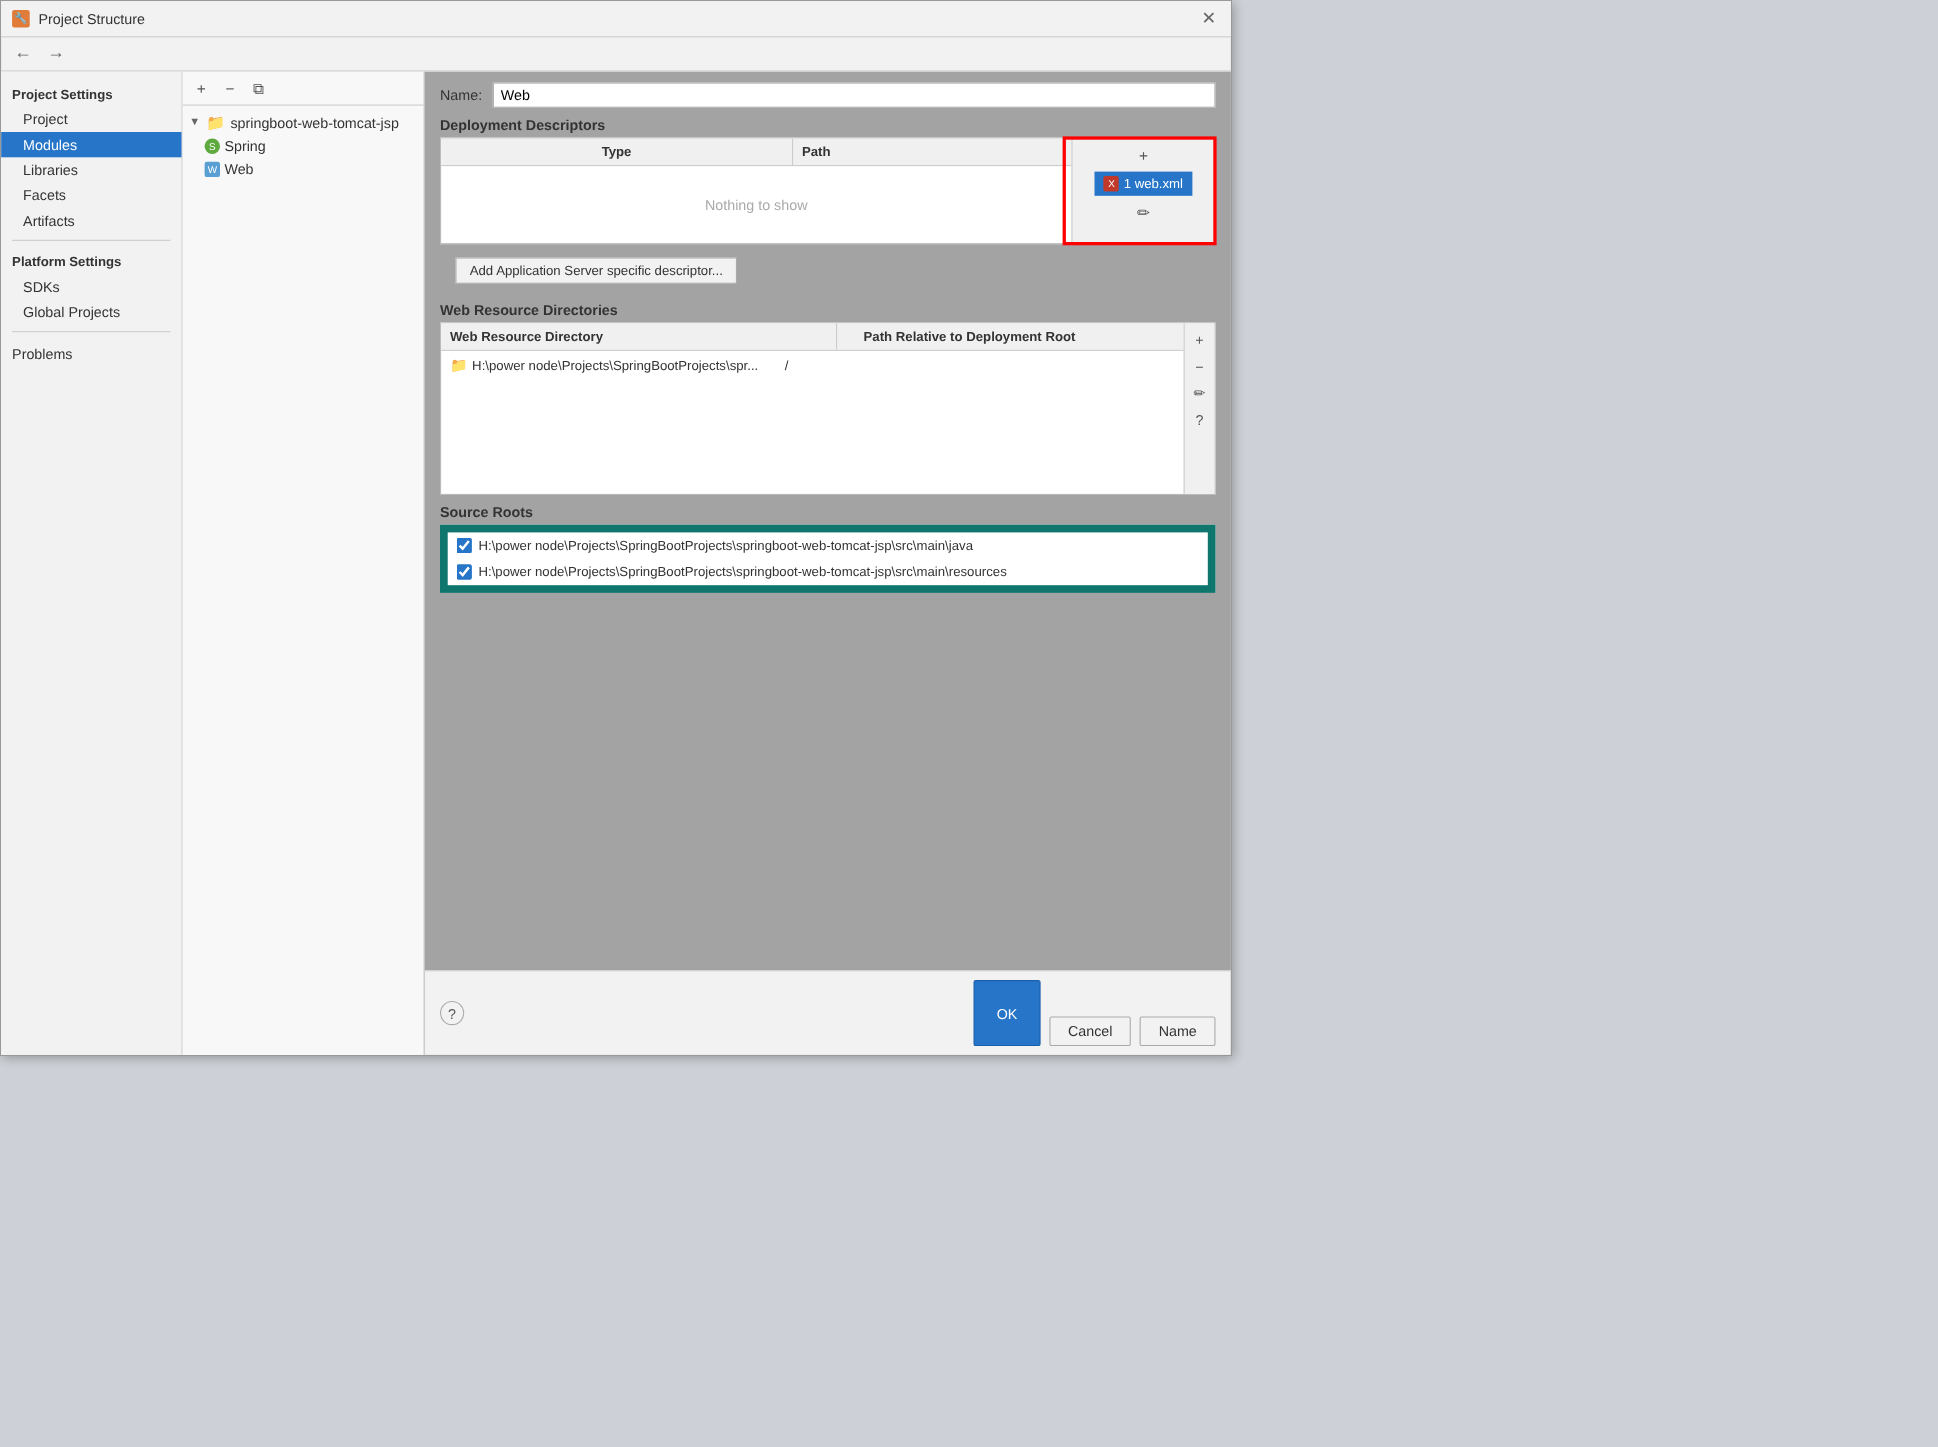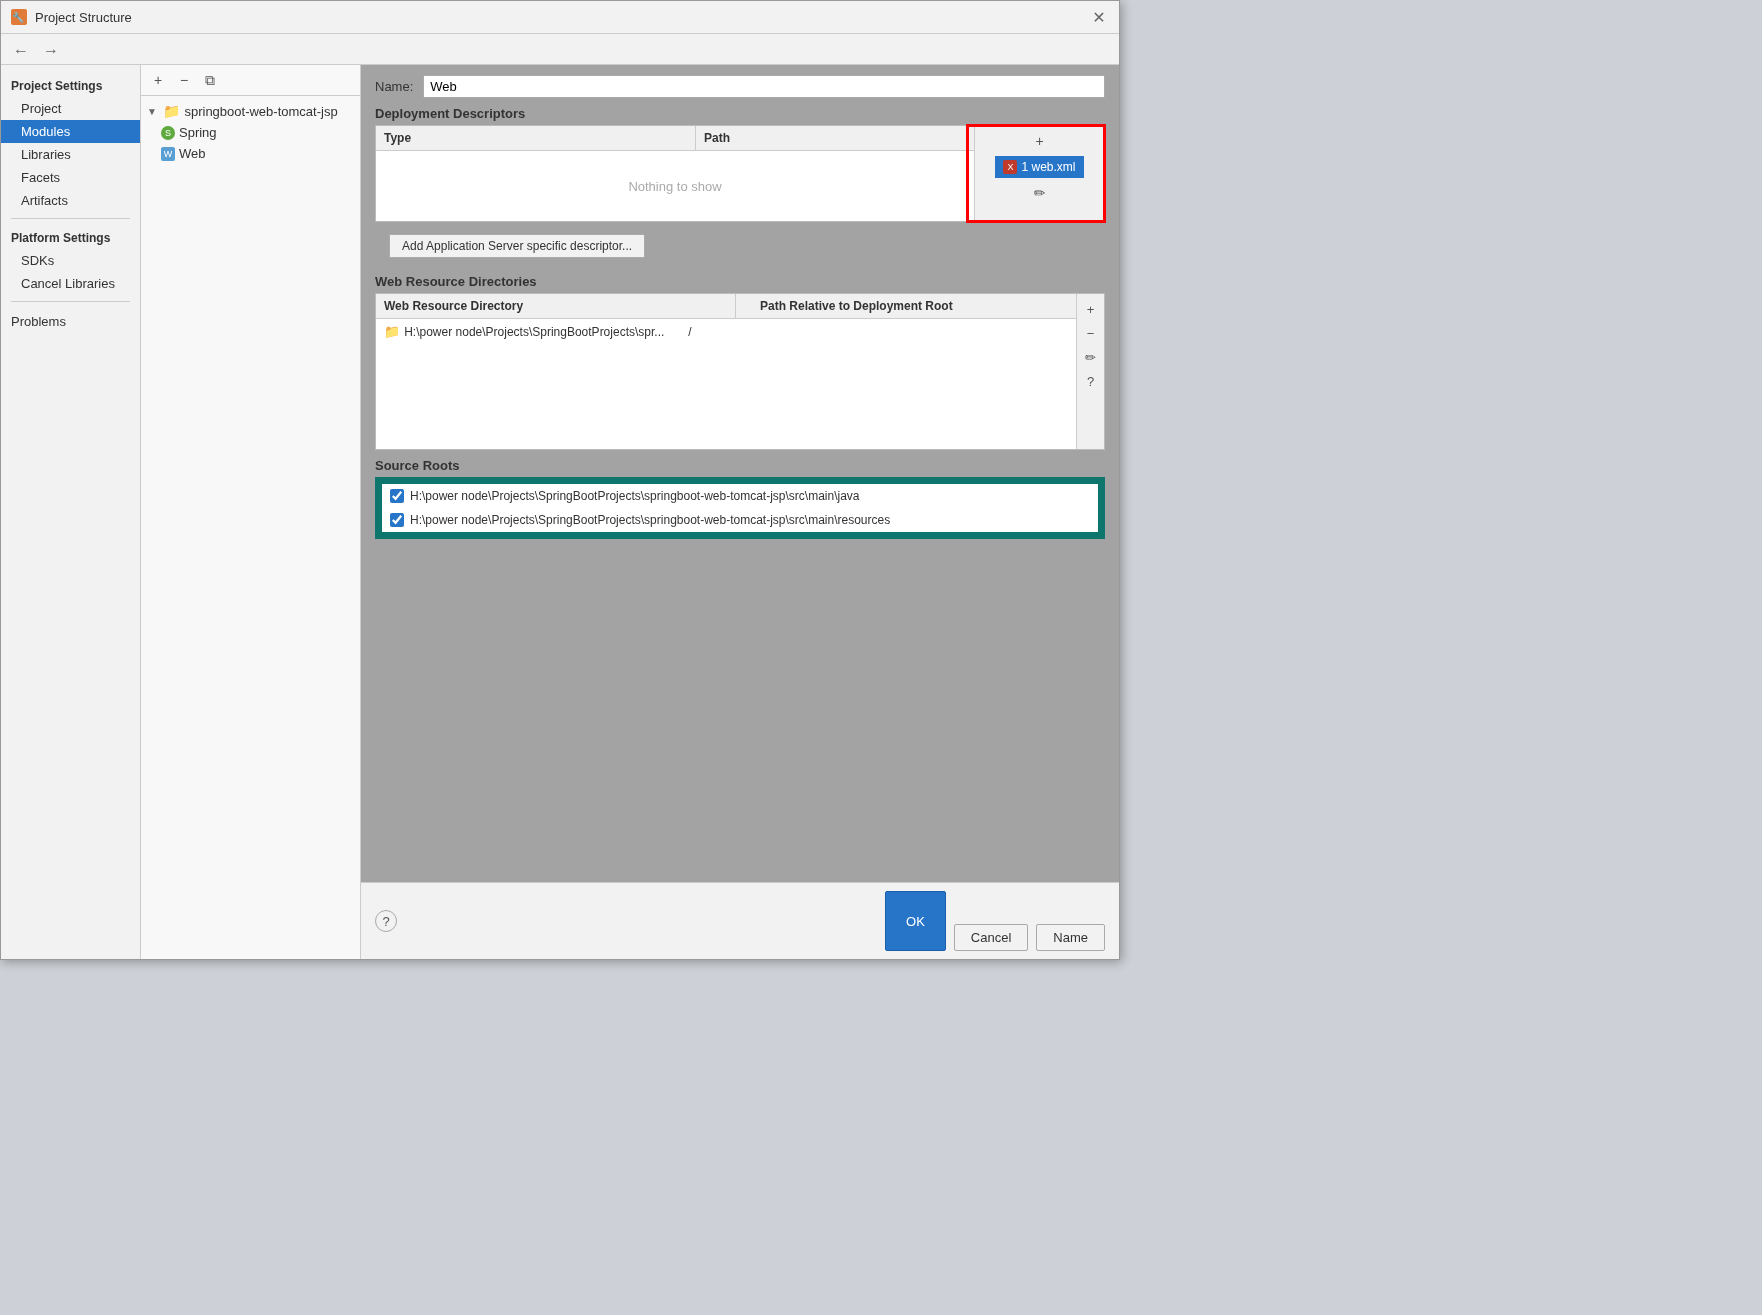--- a/index.html
+++ b/index.html
@@ -62,21 +62,21 @@
       font-size: 16px; color: #666; padding: 2px 4px;
     }
 
     .main-body {
       display: flex;
       flex: 1;
       overflow: hidden;
     }
 
     .sidebar {
-      width: 140px;
+      width: 165px;
       background: #f2f2f2;
       border-right: 1px solid #ccc;
       padding: 8px 0;
       flex-shrink: 0;
     }
 
     .sidebar-section-header {
       font-size: 12px;
       font-weight: 700;
       color: #333;
@@ -216,21 +216,21 @@
     }
 
     .deployment-table-wrapper {
       display: flex;
       border: 1px solid #bbb;
       margin: 0 14px 0 14px;
       background: white;
       position: relative;
     }
 
-    .deployment-main { flex: 1; }
+    .deployment-main { flex: 1; text-align: center; }
 
     
     .red-highlight {
       border: 3px solid red;
       position: absolute;
       top: -2px;
       right: -2px;
       width: 140px;
       bottom: -2px;
       pointer-events: none;
@@ -460,21 +460,21 @@
     <div class="sidebar">
       <div class="sidebar-section-header">Project Settings</div>
       <div class="sidebar-item">Project</div>
       <div class="sidebar-item active">Modules</div>
       <div class="sidebar-item">Libraries</div>
       <div class="sidebar-item">Facets</div>
       <div class="sidebar-item">Artifacts</div>
       <div class="sidebar-divider"></div>
       <div class="sidebar-section-header">Platform Settings</div>
       <div class="sidebar-item">SDKs</div>
-      <div class="sidebar-item">Cancel Libraries</div>
+      <div class="sidebar-item">Global Projects</div>
       <div class="sidebar-divider"></div>
       <div class="sidebar-item problems-item">Problems</div>
     </div>
 
     <div class="tree-panel">
       <div class="tree-toolbar">
         <button class="tree-btn">+</button>
         <button class="tree-btn">−</button>
         <button class="tree-btn">⧉</button>
       </div>

